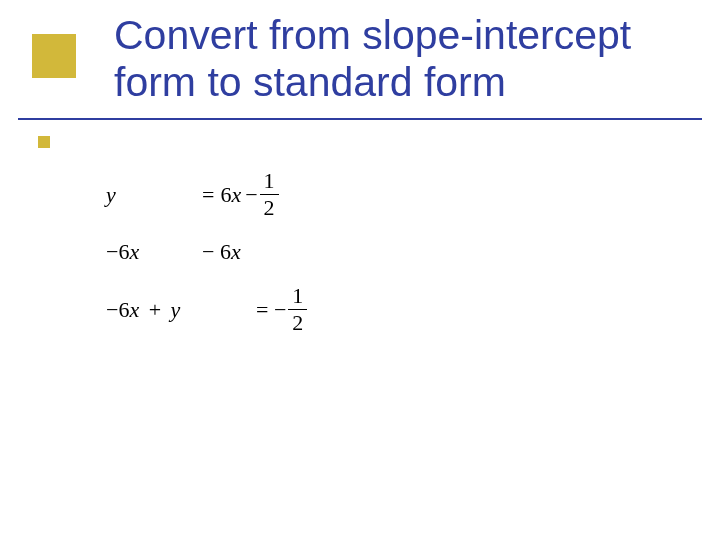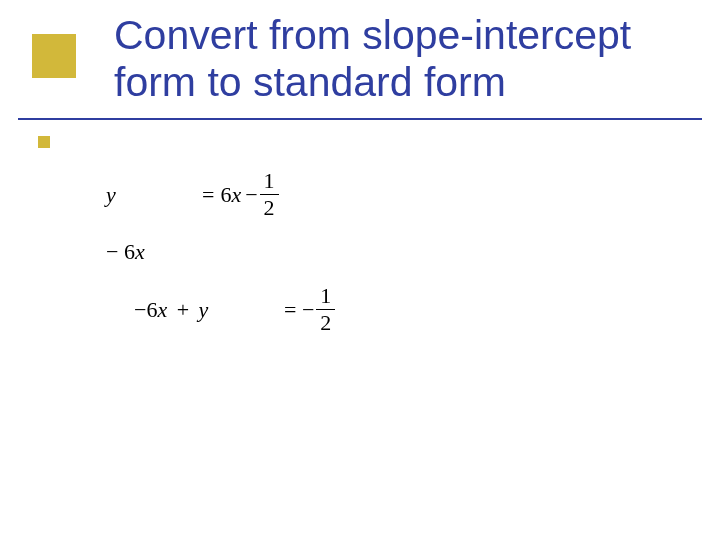--- a/index.html
+++ b/index.html
@@ -116,28 +116,31 @@
         <span style="width:4px;"></span>
         <span class="num">−</span>
         <span class="frac">
           <span class="top">1</span>
           <span class="bot">2</span>
         </span>
       </div>
     </div>
 
     <div class="row">
+      <div class="col-left">
+        <span class="num">−6</span><span>x</span>
+      </div>
       <div class="col-right">
         <span class="num">− 6</span>
           <span>x</span>
       </div>
     </div>
 
     <div class="row">
-      <div class="col-left" style="width:150px;margin-left:28px;">
+      <div class="col-left" style="width:150px;">
         <span class="num">−6</span><span>x</span>
         <span class="num" style="padding:0 4px;">+</span>
         <span>y</span>
       </div>
       <div class="col-right">
         <span class="num">= −</span>
         <span class="frac">
           <span class="top">1</span>
           <span class="bot">2</span>
         </span>

